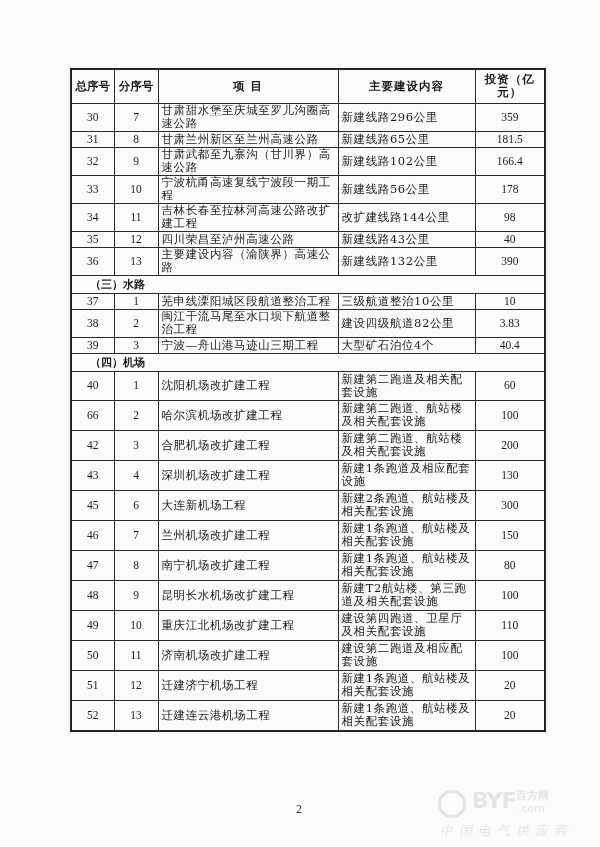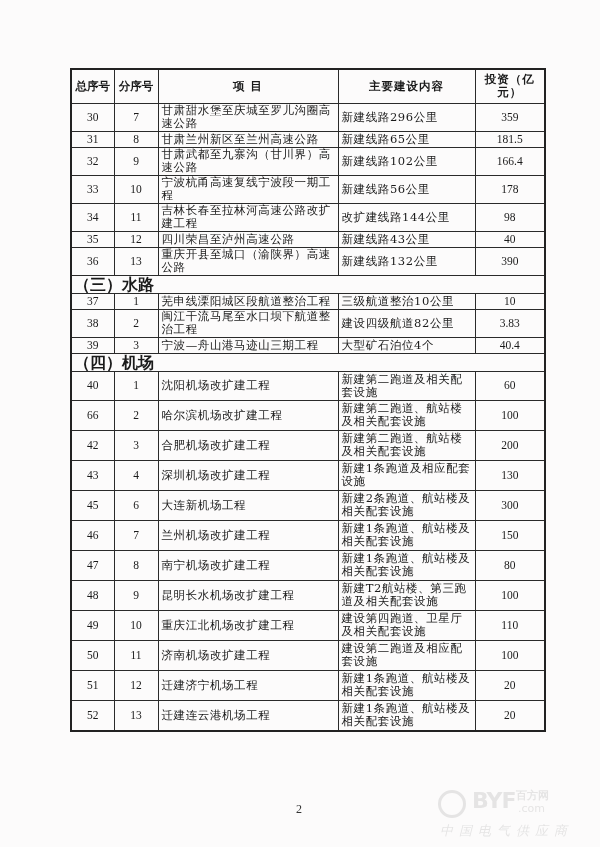--- a/index.html
+++ b/index.html
@@ -14,21 +14,21 @@
     border:2px solid #222;
   }
   table.doc td, table.doc th {
     border:1px solid #2a2a2a; padding:0 3px; font-size:11.5px; line-height:13px;
     vertical-align:middle; font-weight:normal;
   }
   table.doc th { font-weight:bold; text-align:center; font-family:"DejaVu Sans", sans-serif; font-size:11.5px; }
   th.hdr-project, th.hdr-content { font-family:"DejaVu Serif", serif; font-weight:normal; letter-spacing:1px;}
   td.c { text-align:center; font-family:"Liberation Serif", serif; font-size:12px; }
   td.l { text-align:left; letter-spacing:0.6px; }
-  tr.section td { font-weight:bold; font-family:"DejaVu Sans", sans-serif; font-size:16px; padding-left:2px; height:17px; }
+  tr.section td { font-weight:bold; font-family:"DejaVu Sans", sans-serif; font-size:11px; padding-left:18px; height:17px; }
   .pagenum { position:absolute; left:296px; top:802px; font-size:12px; font-family:"Liberation Serif", serif; color:#333; }
   .wm { position:absolute; left:438px; top:788px; width:160px; height:56px; opacity:0.35; }
   .wm-logo { position:absolute; left:0; top:2px; width:28px; height:28px; border:3px solid #bbb; border-radius:50%; box-sizing:border-box; }
   .wm-brand { position:absolute; left:34px; top:0px; font-family:"DejaVu Sans", sans-serif; font-size:22px; font-weight:bold; color:#bbb; letter-spacing:-1px; }
   .wm-cn { position:absolute; left:78px; top:0px; font-family:"DejaVu Sans", sans-serif; font-size:11px; font-weight:bold; color:#bbb; }
   .wm-com { position:absolute; left:80px; top:14px; font-family:"DejaVu Sans", sans-serif; font-size:11px; color:#bbb; }
   .wm-sub { position:absolute; left:2px; top:34px; font-family:"DejaVu Serif", serif; font-size:13px; font-style:italic; color:#bbb; letter-spacing:6px; }
 </style>
 </head>
 <body>
@@ -91,21 +91,21 @@
       <tr style="height:16px">
         <td class="c">35</td>
         <td class="c">12</td>
         <td class="l">四川荣昌至泸州高速公路</td>
         <td class="l">新建线路43公里</td>
         <td class="c">40</td>
       </tr>
       <tr style="height:28px">
         <td class="c">36</td>
         <td class="c">13</td>
-        <td class="l">重庆开县至城口（渝陕界）高速公路</td>
+        <td class="l">主要建设内容（渝陕界）高速公路</td>
         <td class="l">新建线路132公里</td>
         <td class="c">390</td>
       </tr>
 
       <tr class="section">
         <td colspan="5">（三）水路</td>
       </tr>
       <tr style="height:16px">
         <td class="c">37</td>
         <td class="c">1</td>

